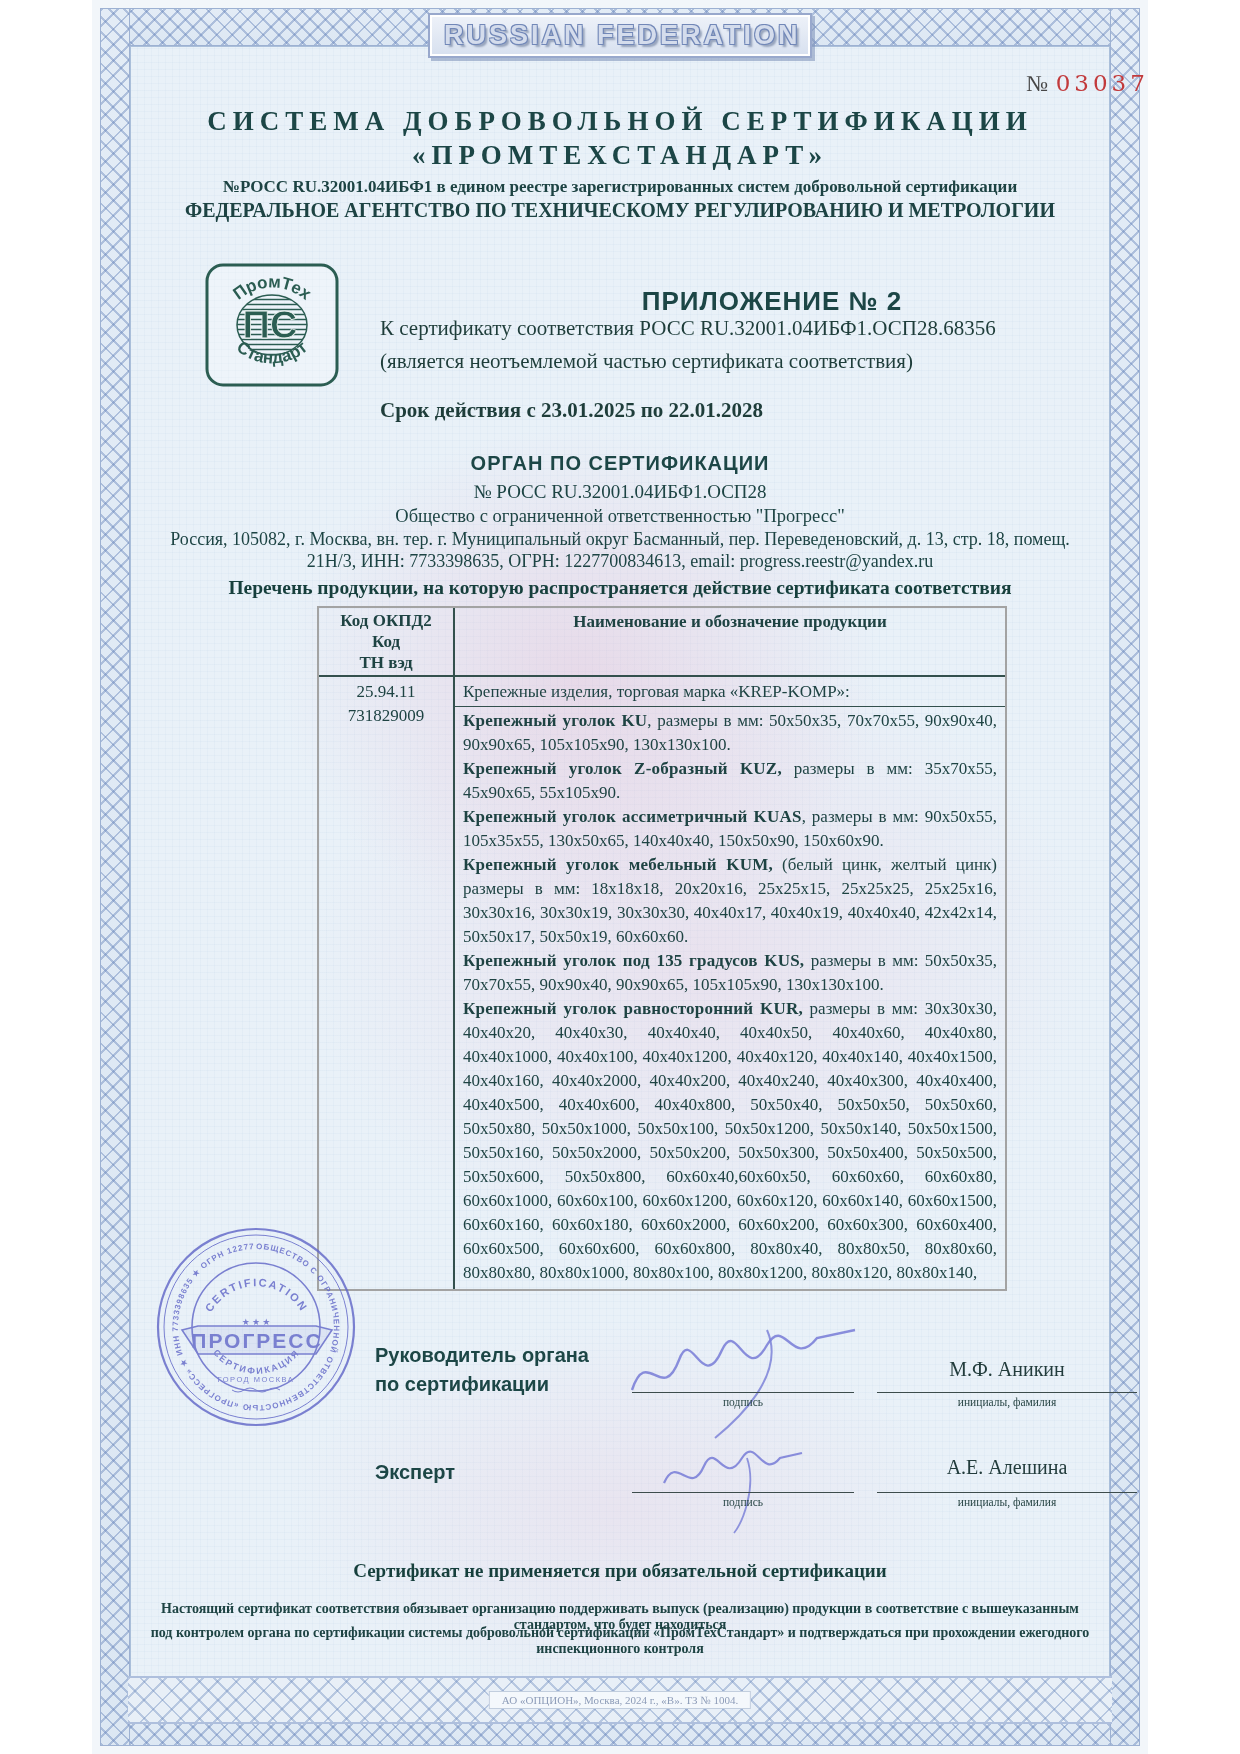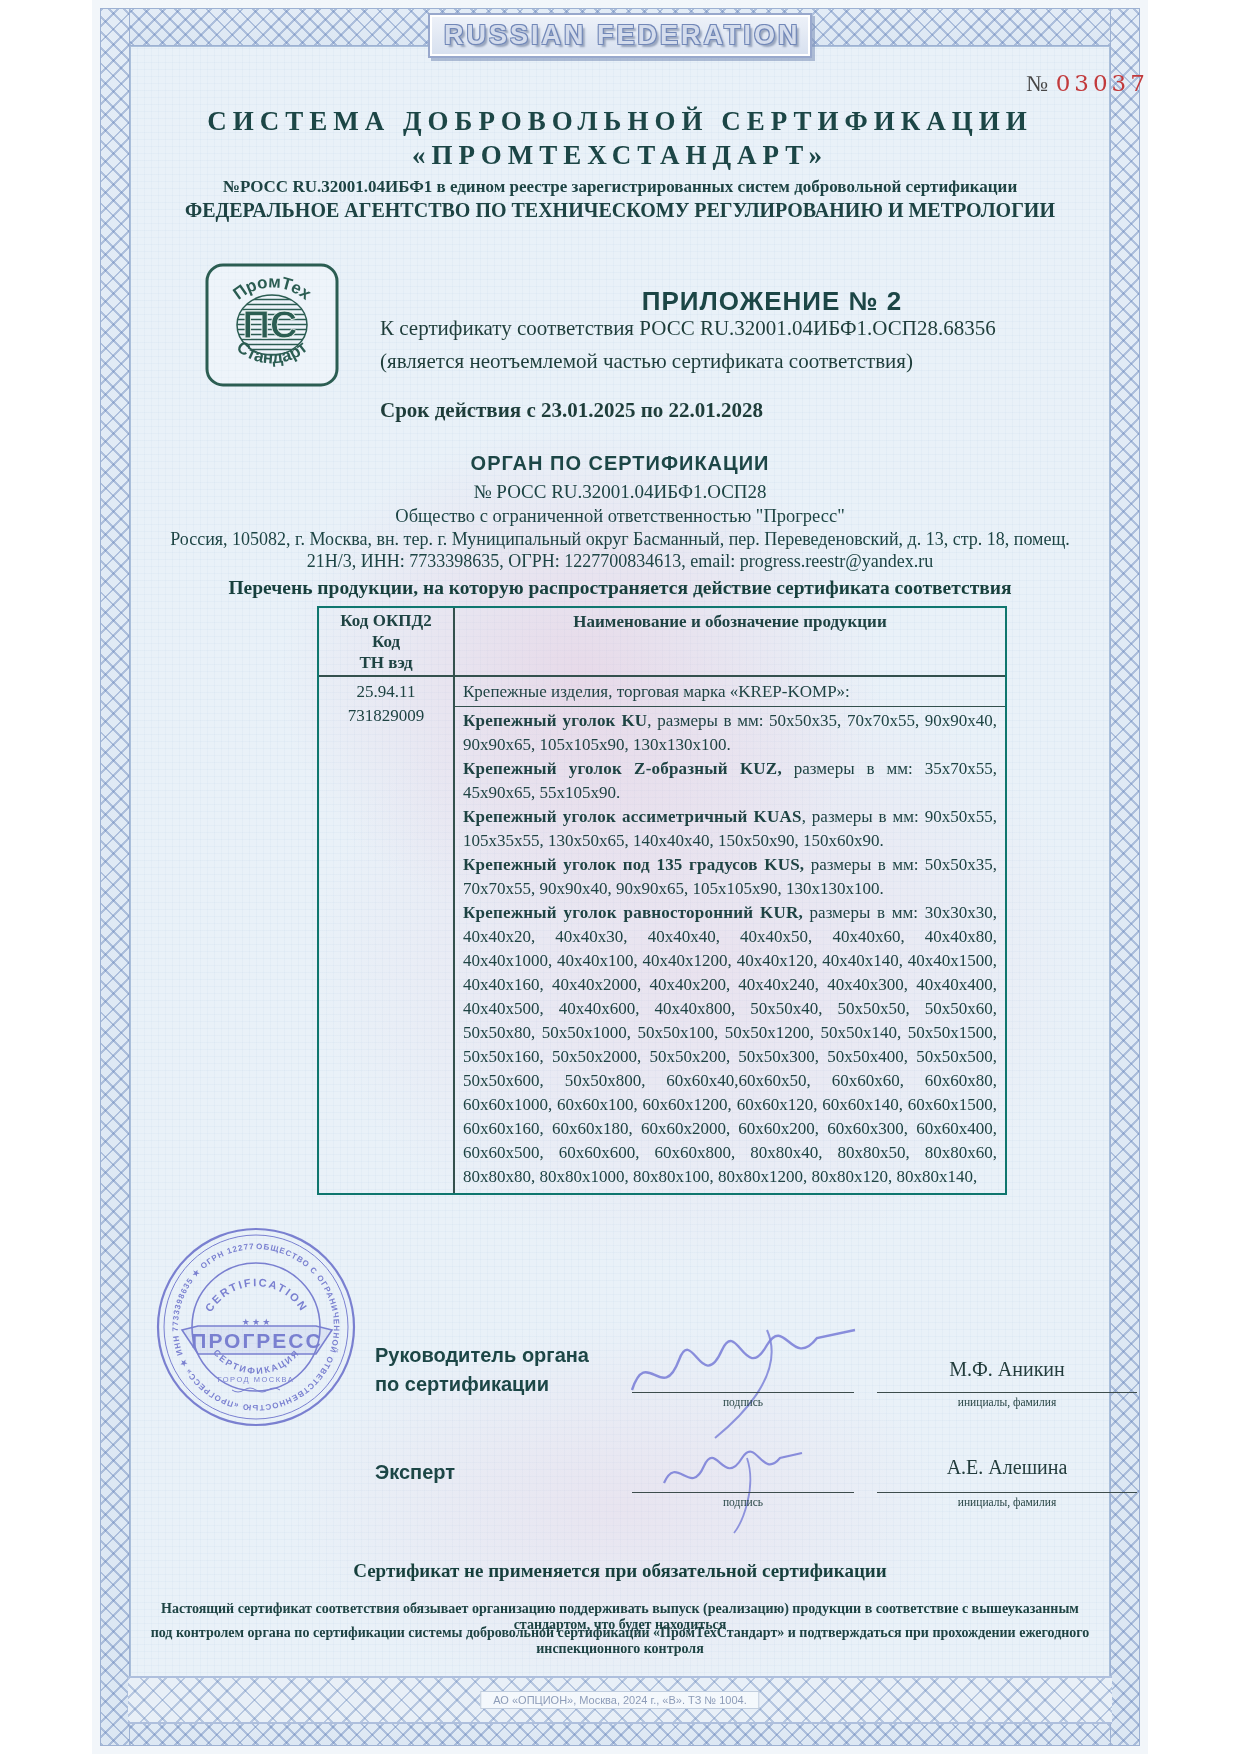--- a/index.html
+++ b/index.html
@@ -66,21 +66,21 @@
 
   .org-head{top:452px;font-weight:bold;font-size:20px;letter-spacing:1px;color:#1c4646;}
   .org-num{top:481px;font-size:19px;}
   .org-name{top:506px;font-size:18.5px;}
   .org-addr1{top:529px;font-size:18px;left:30px;right:30px;text-align:center;}
   .org-addr2{top:551px;font-size:18px;}
   .products-heading{top:577px;font-weight:bold;font-size:19.5px;color:#163f3c;}
 
   .tbl{
     position:absolute;left:225px;top:606px;width:686px;
-    border:2px solid #0f766e;background:rgba(255,255,255,0.0);
+    border:2px solid #a3a3a3;background:rgba(255,255,255,0.0);
     font-size:17px;line-height:24px;color:#1e4343;
   }
   .tbl-head{display:flex;border-bottom:2px solid #33504d;font-weight:bold;text-align:center;}
   .tbl-c1{width:134px;border-right:2px solid #33504d;flex:none;}
   .tbl-c2{flex:1;}
   .tbl-head .tbl-c2{padding-top:2px;}
   .tbl-head div div{line-height:21px;}
   .tbl-head .tbl-c1{padding-top:2px;padding-bottom:2px;}
   .tbl-body{display:flex;}
   .codes{padding-top:3px;text-align:center;line-height:24px;}
@@ -103,21 +103,21 @@
   .print-band{
     position:absolute;left:36px;right:36px;top:1676px;height:44px;
     background:
       repeating-linear-gradient(135deg, rgba(110,140,190,.40) 0 2px, rgba(0,0,0,0) 2px 13px),
       repeating-linear-gradient(45deg, rgba(110,140,190,.40) 0 2px, rgba(0,0,0,0) 2px 13px),
       #e8eff7;
     border-top:2px solid #aebfdd;border-bottom:2px solid #aebfdd;
   }
   .print-label{
     position:absolute;top:50%;left:50%;transform:translate(-50%,-50%);
-    font-family:Liberation Sans, sans-serif;font-size:11px;color:#8d9cb8;
+    font-family:Liberation Serif, serif;font-size:11px;color:#8d9cb8;
     background:#f4f8fc;border:1px solid #c2cede;padding:2px 12px;white-space:nowrap;
   }
   .seal{position:absolute;left:62px;top:1222px;opacity:.82;}
   .logo{position:absolute;left:112px;top:262px;}
 </style>
 </head>
 <body>
 
 <div class="page">
 
@@ -187,20 +187,21 @@
     <div class="tbl-body">
       <div class="tbl-c1 codes">
         <div>25.94.11</div>
         <div>731829009</div>
       </div>
       <div class="tbl-c2 cell2">
         <div class="intro-row">Крепежные изделия, торговая марка «KREP-KOMP»:</div>
         <p class="prod"><b>Крепежный уголок KU</b><span>, размеры в мм: 50x50x35, 70x70x55, 90x90x40, 90x90x65, 105x105x90, 130x130x100.</span></p>
         <p class="prod"><b>Крепежный уголок Z-образный KUZ,</b><span> размеры в мм: 35x70x55, 45x90x65, 55x105x90.</span></p>
         <p class="prod"><b>Крепежный уголок ассиметричный KUAS</b><span>, размеры в мм: 90x50x55, 105x35x55, 130x50x65, 140x40x40, 150x50x90, 150x60x90.</span></p>
+        <p class="prod"><b>Крепежный уголок мебельный KUM,</b><span> (белый цинк, желтый цинк) размеры в мм: 18x18x18, 20x20x16, 25x25x15, 25x25x25, 25x25x16, 30x30x16, 30x30x19, 30x30x30, 40x40x17, 40x40x19, 40x40x40, 42x42x14, 50x50x17, 50x50x19, 60x60x60.</span></p>
         <p class="prod"><b>Крепежный уголок под 135 градусов KUS,</b><span> размеры в мм: 50x50x35, 70x70x55, 90x90x40, 90x90x65, 105x105x90, 130x130x100.</span></p>
         <p class="prod"><b>Крепежный уголок равносторонний KUR,</b><span> размеры в мм: 30x30x30, 40x40x20, 40x40x30, 40x40x40, 40x40x50, 40x40x60, 40x40x80, 40x40x1000, 40x40x100, 40x40x1200, 40x40x120, 40x40x140, 40x40x1500, 40x40x160, 40x40x2000, 40x40x200, 40x40x240, 40x40x300, 40x40x400, 40x40x500, 40x40x600, 40x40x800, 50x50x40, 50x50x50, 50x50x60, 50x50x80, 50x50x1000, 50x50x100, 50x50x1200, 50x50x140, 50x50x1500, 50x50x160, 50x50x2000, 50x50x200, 50x50x300, 50x50x400, 50x50x500, 50x50x600, 50x50x800, 60x60x40,60x60x50, 60x60x60, 60x60x80, 60x60x1000, 60x60x100, 60x60x1200, 60x60x120, 60x60x140, 60x60x1500, 60x60x160, 60x60x180, 60x60x2000, 60x60x200, 60x60x300, 60x60x400, 60x60x500, 60x60x600, 60x60x800, 80x80x40, 80x80x50, 80x80x60, 80x80x80, 80x80x1000, 80x80x100, 80x80x1200, 80x80x120, 80x80x140,</span></p>
       </div>
     </div>
   </div>
 
   <div class="abs sig-label" style="left:283px;top:1341px;">
     <div>Руководитель органа</div>
     <div>по сертификации</div>
   </div>

